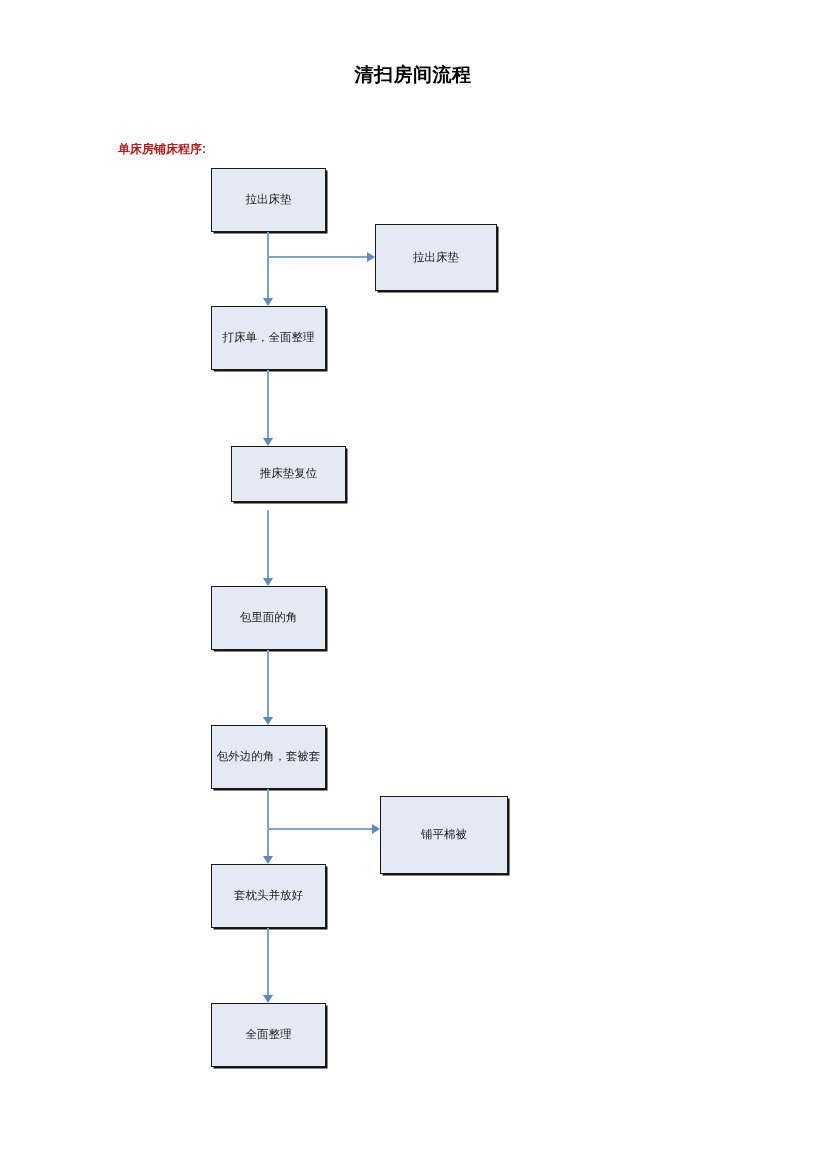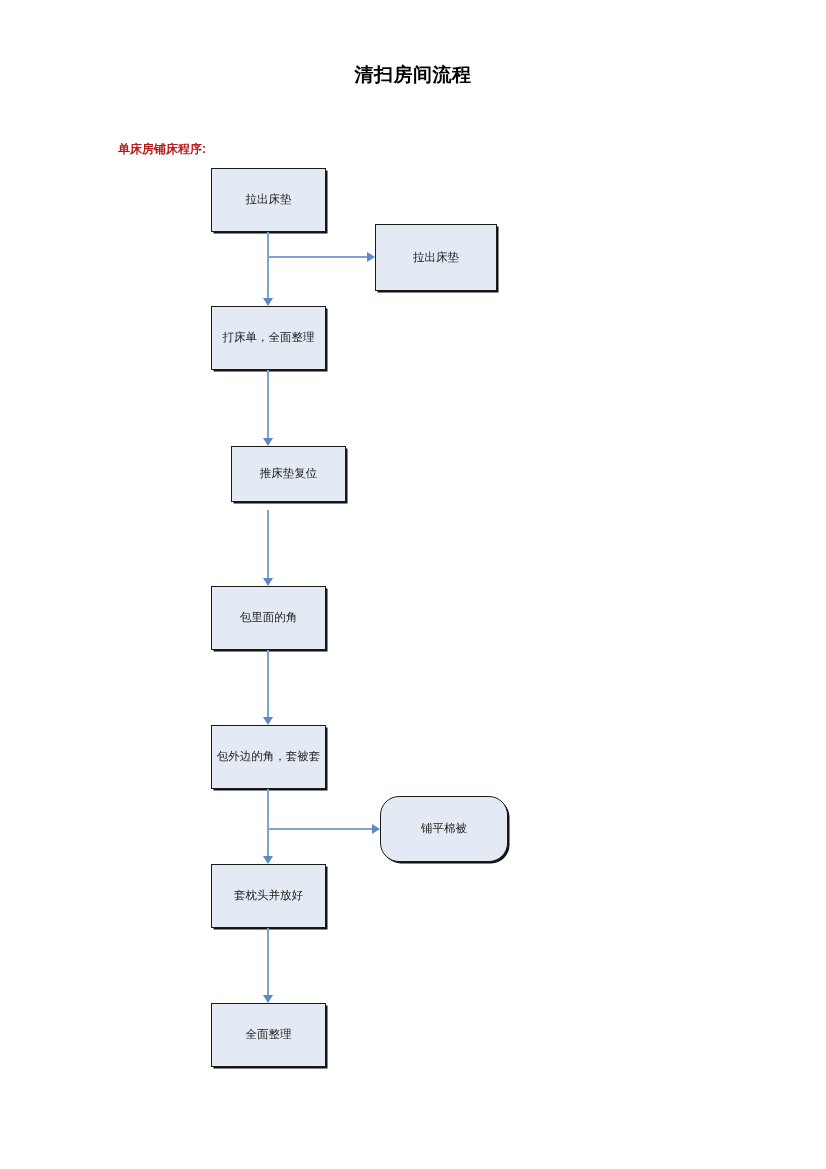--- a/index.html
+++ b/index.html
@@ -109,21 +109,21 @@
   <div class="fbox" style="left:211px; top:586px; width:115px; height:64px;">包里面的角</div>
 
   <div class="fbox" style="left:211px; top:725px; width:115px; height:64px;">包外边的角，套被套</div>
 
   <div class="fbox" style="left:211px; top:864px; width:115px; height:64px;">套枕头并放好</div>
 
   <div class="fbox" style="left:211px; top:1003px; width:115px; height:64px;">全面整理</div>
 
   <div class="fbox" style="left:375px; top:224px; width:122px; height:67px;">拉出床垫</div>
 
-  <div class="fbox" style="left:380px; top:796px; width:128px; height:66px;border-radius:19px;">铺平棉被</div>
+  <div class="fbox" style="left:380px; top:796px; width:128px; height:78px;">铺平棉被</div>
 
   <div class="vline" style="left:267px; top:232px; height:66px;"></div>
   <div class="arrow-down" style="left:263px; top:298px;"></div>
 
   <div class="hline" style="left:267px; top:256px; width:100px;"></div>
   <div class="arrow-right" style="left:367px; top:252px;"></div>
 
   <div class="vline" style="left:267px; top:370px; height:68px;"></div>
   <div class="arrow-down" style="left:263px; top:438px;"></div>
 

